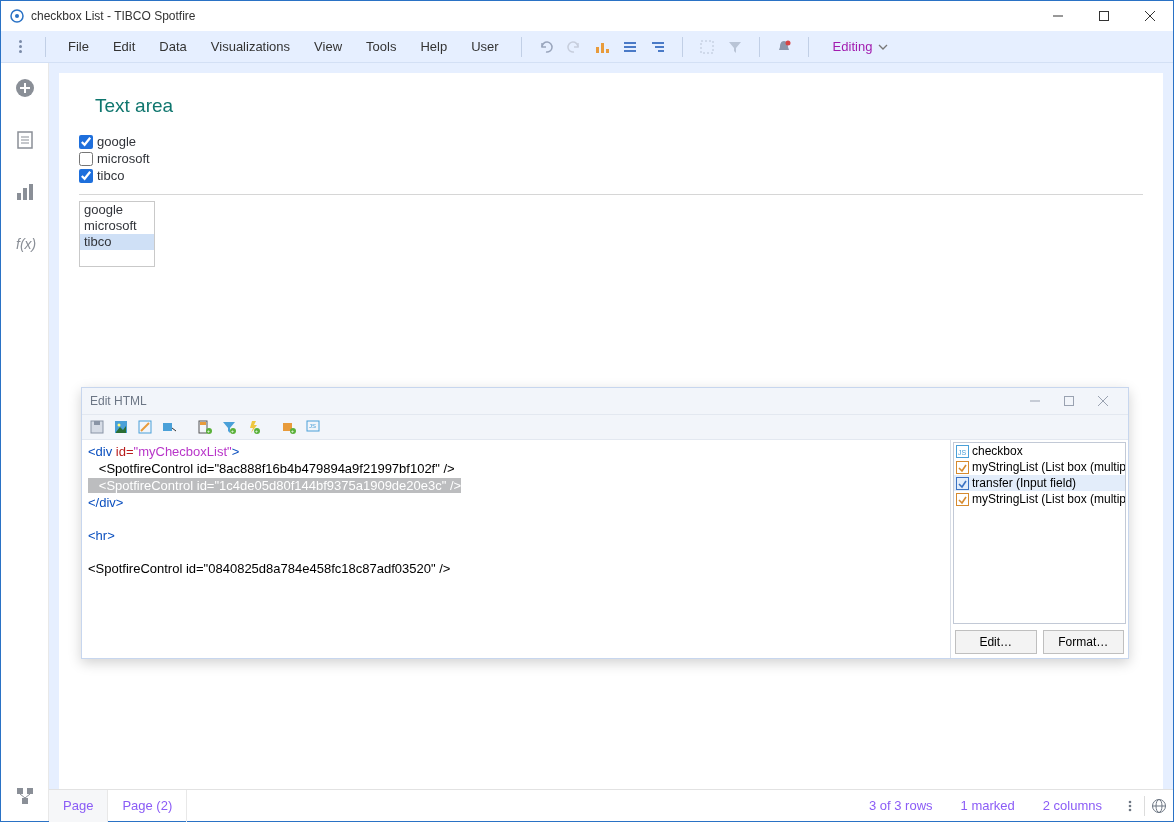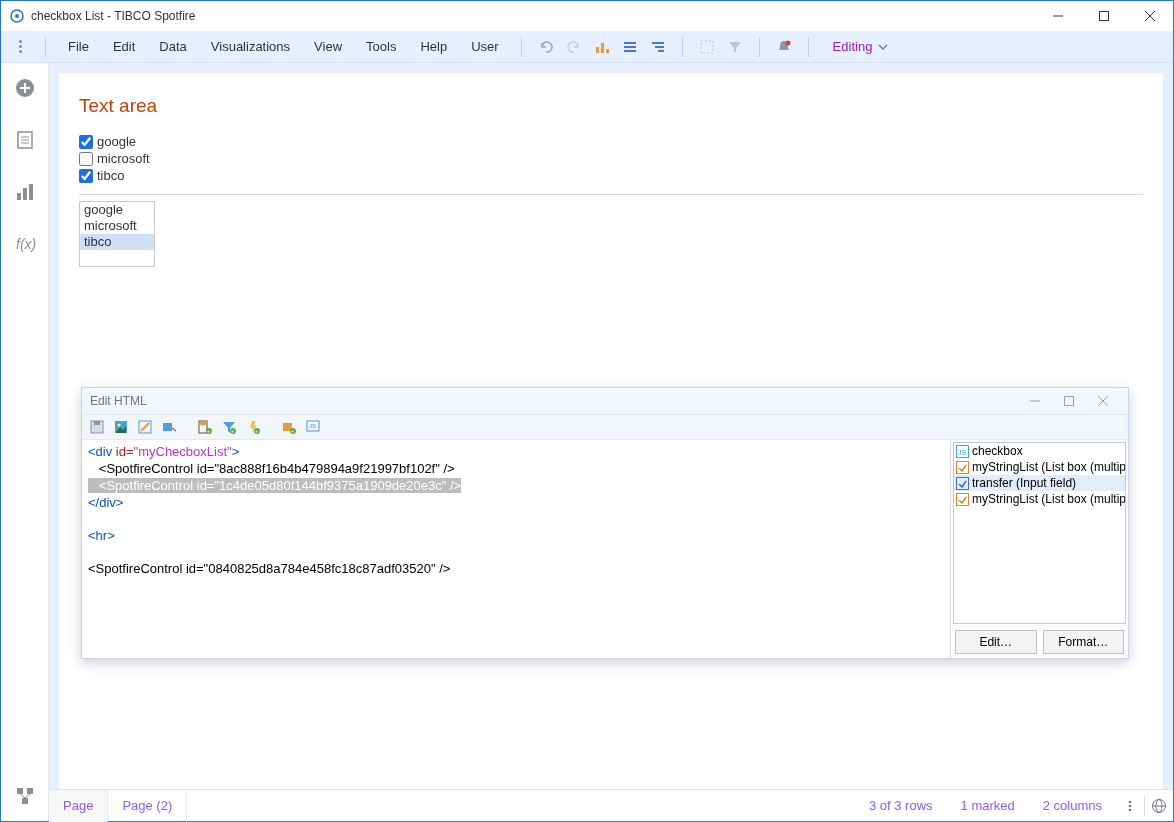--- a/index.html
+++ b/index.html
@@ -26,21 +26,21 @@
 
 .sidebar { width:48px; background:#fff; border-right:1px solid #e8e8e8; display:flex; flex-direction:column; align-items:center; padding-top:14px; gap:30px; }
 .sidebar .sb-icon { width:22px; height:22px; color:#8a8f97; display:flex; align-items:center; justify-content:center; }
 .sidebar .sb-bottom { margin-top:auto; margin-bottom:14px; }
 
 .content { flex:1; display:flex; flex-direction:column; min-width:0; }
 
 .canvas-wrap { flex:1; background:#e6efff; padding:10px 10px 0 10px; position:relative; min-height:0; }
 .canvas { background:#fff; width:100%; height:100%; position:relative; }
 
-.panel-title { font-size:19px; color:#c2410c; padding:22px 0 16px 20px; font-weight:400; }
+.panel-title { font-size:19px; color:#0f766e; padding:22px 0 16px 36px; font-weight:400; }
 
 .checkbox-list { padding-left:20px; font-size:13px; color:#31343a; }
 .checkbox-row { display:flex; align-items:center; gap:4px; line-height:17px; }
 .checkbox-row input { width:14px; height:14px; accent-color:#1e6fdc; }
 
 .hr-line { border:none; border-top:1px solid #d6d6d6; margin:10px 20px 6px 20px; }
 
 .listbox { margin:4px 0 0 20px; width:76px; border:1px solid #c9c9c9; font-size:13px; color:#31343a; }
 .listbox .lb-item { padding:0 4px; line-height:16px; }
 .listbox .lb-item.selected { background:#cfe0f6; }

